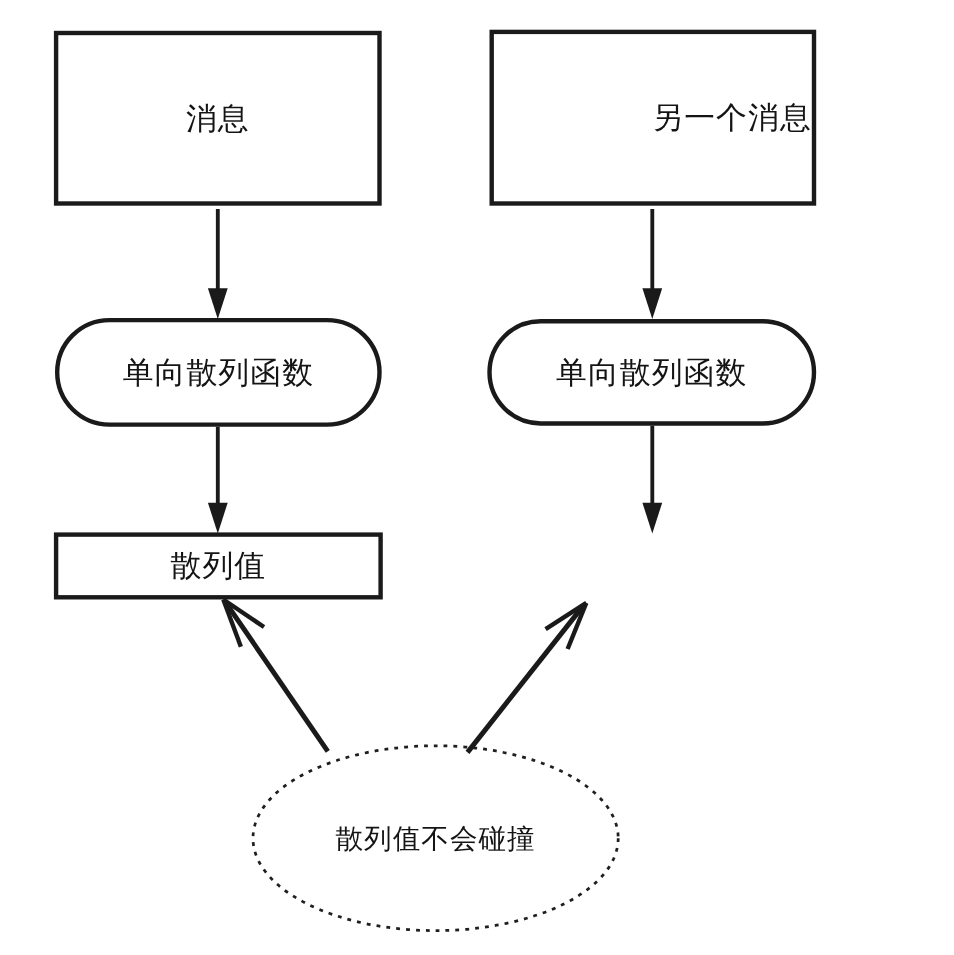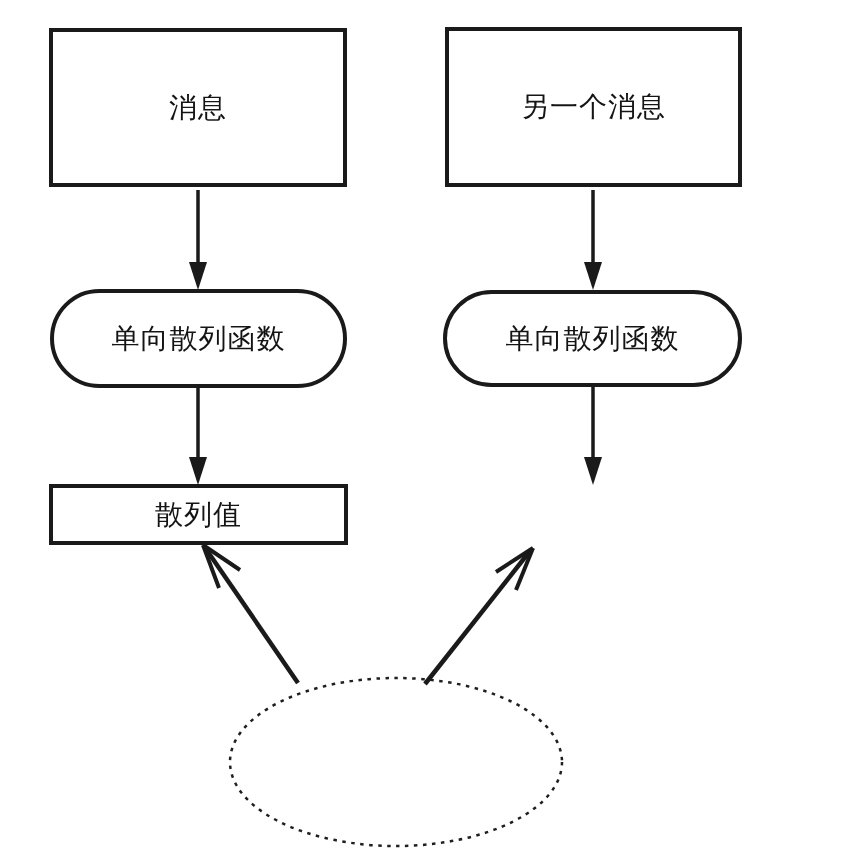--- a/index.html
+++ b/index.html
@@ -23,21 +23,21 @@
     align-items: center;
     justify-content: center;
     background: #ffffff;
     border: 4px solid #1a1a1a;
     font-size: 28px;
     letter-spacing: 1px;
     text-align: center;
     white-space: nowrap;
   }
   .rect-message-left  { left: 49px;  top: 28px;  width: 298px; height: 159px; }
-  .rect-message-right { left: 445px; top: 27px;  width: 297px; height: 160px; }
+  .rect-message-right { left: 445px; top: 27px;  width: 297px; height: 160px; justify-content: flex-end; }
   .stadium-left  { left: 50px;  top: 289px; width: 297px; height: 99px; border-radius: 50px; }
   .stadium-right { left: 443px; top: 290px; width: 299px; height: 97px; border-radius: 49px; }
   .rect-hash-left  { left: 49px;  top: 484px; width: 299px; height: 61px; justify-content: center; }
   .rect-hash-right { left: 445px; top: 484px; width: 302px; height: 60px; }
   .ellipse-label {
     position: absolute;
     left: 229px;
     top: 677px;
     width: 334px;
     height: 170px;
@@ -111,14 +111,17 @@
       <line x1="203" y1="545" x2="219" y2="588" stroke="#1a1a1a" stroke-width="4"></line>
     </g>
 
     <g>
       <line x1="425" y1="684" x2="530" y2="551" stroke="#1a1a1a" stroke-width="4.5"></line>
       <line x1="533" y1="548" x2="496" y2="572" stroke="#1a1a1a" stroke-width="4"></line>
       <line x1="533" y1="548" x2="516" y2="590" stroke="#1a1a1a" stroke-width="4"></line>
     </g>
   </svg>
 
+  <div class="ellipse-label">
+    <span>散列值不会碰撞</span>
+  </div>
 
 </div>
 
 </body></html>

